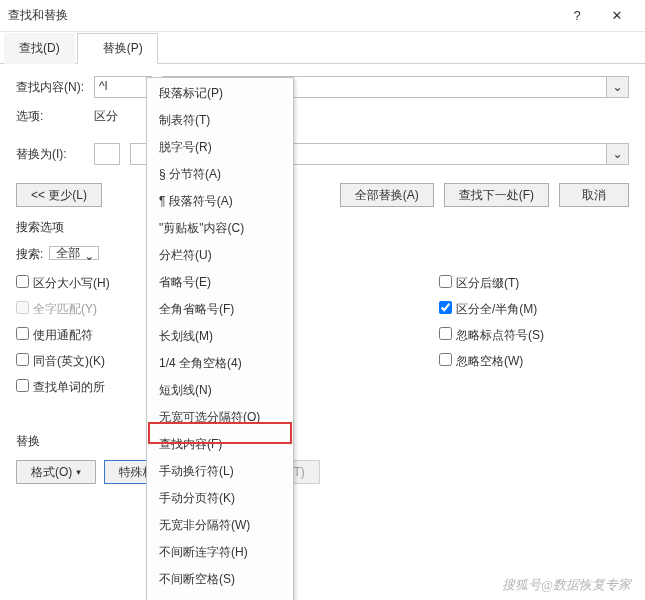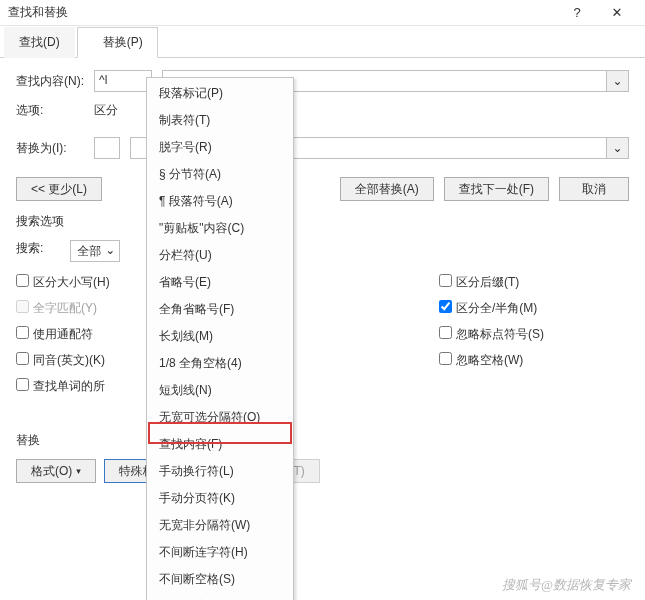--- a/index.html
+++ b/index.html
@@ -1,34 +1,34 @@
 <!DOCTYPE html>
 <html><head>
 <meta charset="utf-8">
 <style>
 * { box-sizing: border-box; margin: 0; padding: 0; font-family: "Microsoft YaHei", "SimSun", sans-serif; }
 body { width: 645px; height: 600px; background: #fff; font-size: 12px; color: #333; position: relative; overflow: hidden; }
-.titlebar { height: 26px; display: flex; align-items: center; padding: 0 8px; border-bottom: 1px solid #e5e5e5; background: #fff; }
+.titlebar { height: 32px; display: flex; align-items: center; padding: 0 8px; border-bottom: 1px solid #e5e5e5; background: #fff; }
 .titlebar .title { flex: 1; font-size: 12px; }
 .titlebar .tbtn { width: 40px; height: 30px; display: flex; align-items: center; justify-content: center; cursor: pointer; font-size: 13px; font-family: sans-serif; }
 .tabs { display: flex; border-bottom: 1px solid #d0d0d0; padding-left: 4px; position: relative; }
 .tab { padding: 6px 14px; border: 1px solid transparent; cursor: pointer; position: relative; top: 1px; background: #f5f5f5; margin-right: 2px; }
 .tab.active { border: 1px solid #d0d0d0; border-bottom: 1px solid #fff; background: #fff; padding-left: 25px; }
 .dlg-body { padding: 12px 16px 8px 16px; position: relative; }
 .row { display: flex; align-items: center; margin-bottom: 10px; }
 .row-label { width: 78px; }
 .textbox { height: 22px; border: 1px solid #bfbfbf; padding: 2px 4px; background: #fff; flex: 1; }
 .dropdown-btn { width: 22px; height: 22px; border: 1px solid #bfbfbf; border-left: none; background: #f0f0f0; display: flex; align-items: center; justify-content: center; }
 .button-row { display: flex; gap: 10px; margin: 18px 0 12px 0; }
 .btn { height: 24px; padding: 0 14px; border: 1px solid #adadad; background: #f0f0f0; cursor: pointer; display: inline-flex; align-items: center; justify-content: center; white-space: nowrap; }
 .btn-dd::after { content: "▾"; margin-left: 4px; font-size: 9px; }
 .section-title { font-size: 12px; margin: 8px 0 10px 0; }
 .opts-area { position: relative; }
 .search-row { display:flex; margin-bottom:12px; gap:6px; }
-.select { height: 22px; border: 1px solid #bfbfbf; background: #fff; padding: 0 18px 0 6px; display: inline-flex; align-items: center; position: relative; margin-left: 21px; }
+.select { height: 14px; border: 1px solid #bfbfbf; background: #fff; padding: 0 18px 0 6px; display: inline-flex; align-items: center; position: relative; }
 .select::after { content: "⌄"; position: absolute; right: 4px; top: 2px; }
 .chk-row { display:flex; align-items:flex-start; margin-bottom: 6px; height:20px; }
 .chk-row input { margin-right: 4px; }
 .chk-disabled { color: #a0a0a0; }
 .cols { display:flex; }
 .col-left { width: 190px; }
 .col-right { margin-left:auto; width: 190px; }
 .bottom-section { margin-top: 28px; }
 .bottom-buttons { display:flex; gap:8px; margin-top:8px; }
 .btn-disabled { color: #a0a0a0; border-color:#d0d0d0; }
@@ -147,21 +147,21 @@
   <div class="menu-item">段落标记(P)</div>
   <div class="menu-item">制表符(T)</div>
   <div class="menu-item">脱字号(R)</div>
   <div class="menu-item">§ 分节符(A)</div>
   <div class="menu-item">¶ 段落符号(A)</div>
   <div class="menu-item">"剪贴板"内容(C)</div>
   <div class="menu-item">分栏符(U)</div>
   <div class="menu-item">省略号(E)</div>
   <div class="menu-item">全角省略号(F)</div>
   <div class="menu-item">长划线(M)</div>
-  <div class="menu-item">1/8 全角空格(4)</div>
+  <div class="menu-item">1/4 全角空格(4)</div>
   <div class="menu-item">短划线(N)</div>
   <div class="menu-item">无宽可选分隔符(O)</div>
   <div class="menu-item">查找内容(F)</div>
   <div class="menu-item">手动换行符(L)</div>
   <div class="menu-item">手动分页符(K)</div>
   <div class="menu-item">无宽非分隔符(W)</div>
   <div class="menu-item">不间断连字符(H)</div>
   <div class="menu-item">不间断空格(S)</div>
   <div class="menu-item">可选连字符(O)</div>
 </div>

